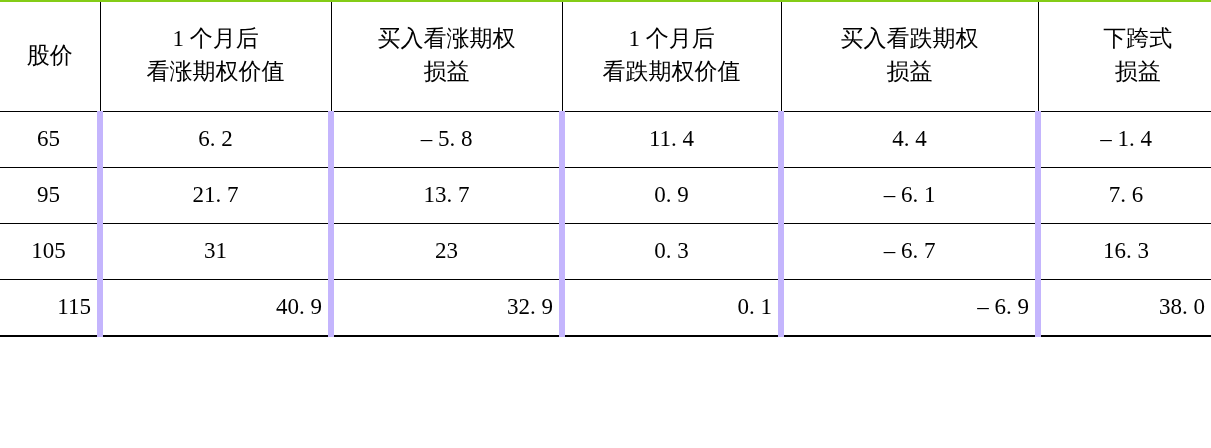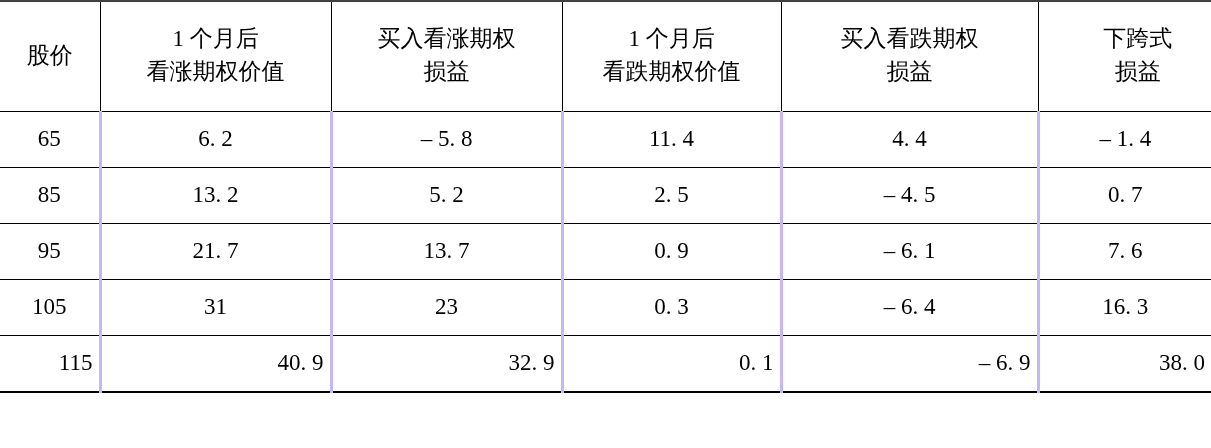--- a/index.html
+++ b/index.html
@@ -39,35 +39,35 @@
     vertical-align: middle;
     padding: 10px 6px 12px 6px;
     line-height: 1.45;
     border-left: 1px solid #000;
     border-right: 1px solid #000;
   }
   thead th:first-child { border-left: none; }
   thead th:last-child { border-right: none; padding-left: 32px; }
 
   thead tr {
-    border-top: 2px solid #404040;
+    border-top: 2px solid #84cc16;
     border-bottom: 1px solid #000;
   }
   .head-row {
     height: 110px;
   }
   .hdr-line { display: block; white-space: nowrap; }
 
   tbody td {
     text-align: center;
     vertical-align: middle;
     height: 51px;
     padding: 2px 6px;
     border-left: 1px solid #000;
-    border-right: 3px solid #c4b5fd;
+    border-right: 6px solid #c4b5fd;
     border-bottom: 1px solid #000;
     white-space: nowrap;
   }
   tbody td:first-child { border-left: none; }
   tbody td:last-child { border-right: none; }
   tbody tr:last-child td {
     border-bottom: 2px solid #000;
     text-align: right;
   }
   tbody td.col-stock {
@@ -117,41 +117,33 @@
     <tbody>
       <tr>
         <td class="col-stock">65</td>
         <td>6. 2</td>
         <td>– 5. 8</td>
         <td>11. 4</td>
         <td>4. 4</td>
         <td>– 1. 4</td>
       </tr>
       <tr>
-        <td class="col-stock">85</td>
-        <td>13. 2</td>
-        <td>5. 2</td>
-        <td>2. 5</td>
-        <td>– 4. 5</td>
-        <td>0. 7</td>
-      </tr>
-      <tr>
         <td class="col-stock">95</td>
         <td>21. 7</td>
         <td>13. 7</td>
         <td>0. 9</td>
         <td>– 6. 1</td>
         <td>7. 6</td>
       </tr>
       <tr>
         <td class="col-stock">105</td>
         <td>31</td>
         <td>23</td>
         <td>0. 3</td>
-        <td>– 6. 4</td>
+        <td>– 6. 7</td>
         <td>16. 3</td>
       </tr>
       <tr>
         <td class="col-stock">115</td>
         <td>40. 9</td>
         <td>32. 9</td>
         <td>0. 1</td>
         <td>– 6. 9</td>
         <td>38. 0</td>
       </tr>

